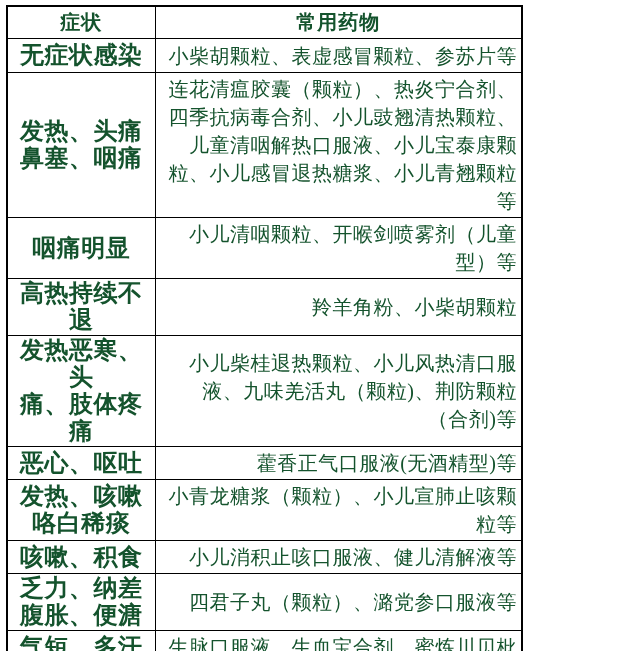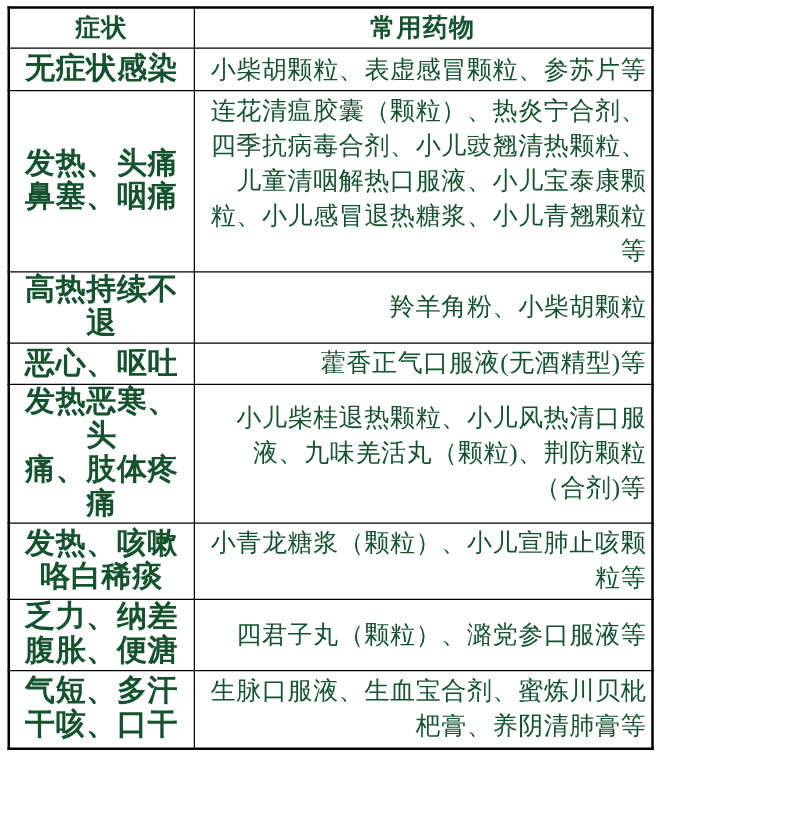--- a/index.html
+++ b/index.html
@@ -68,37 +68,45 @@
       </tr>
       <tr style="height:34px">
         <td class="sym">无症状感染</td>
         <td class="med">小柴胡颗粒、表虚感冒颗粒、参苏片等</td>
       </tr>
       <tr style="height:112px">
         <td class="sym">发热、头痛
 鼻塞、咽痛</td>
         <td class="med">连花清瘟胶囊（颗粒）、热炎宁合剂、四季抗病毒合剂、小儿豉翘清热颗粒、儿童清咽解热口服液、小儿宝泰康颗粒、小儿感冒退热糖浆、小儿青翘颗粒等</td>
       </tr>
+      <tr style="height:31px">
+        <td class="sym">咽痛明显</td>
+        <td class="med">小儿清咽颗粒、开喉剑喷雾剂（儿童型）等</td>
+      </tr>
       <tr style="height:30px">
         <td class="sym">高热持续不退</td>
         <td class="med">羚羊角粉、小柴胡颗粒</td>
-      </tr>
-      <tr style="height:32px">
-        <td class="sym">恶心、呕吐</td>
-        <td class="med">藿香正气口服液(无酒精型)等</td>
       </tr>
       <tr style="height:54px">
         <td class="sym">发热恶寒、头
 痛、肢体疼痛</td>
         <td class="med">小儿柴桂退热颗粒、小儿风热清口服液、九味羌活丸（颗粒)、荆防颗粒（合剂)等</td>
       </tr>
+      <tr style="height:32px">
+        <td class="sym">恶心、呕吐</td>
+        <td class="med">藿香正气口服液(无酒精型)等</td>
+      </tr>
       <tr style="height:49px">
         <td class="sym">发热、咳嗽
 咯白稀痰</td>
         <td class="med">小青龙糖浆（颗粒）、小儿宣肺止咳颗粒等</td>
+      </tr>
+      <tr style="height:33px">
+        <td class="sym">咳嗽、积食</td>
+        <td class="med">小儿消积止咳口服液、健儿清解液等</td>
       </tr>
       <tr style="height:53px">
         <td class="sym">乏力、纳差
 腹胀、便溏</td>
         <td class="med">四君子丸（颗粒）、潞党参口服液等</td>
       </tr>
       <tr style="height:62px">
         <td class="sym">气短、多汗
 干咳、口干</td>
         <td class="med">生脉口服液、生血宝合剂、蜜炼川贝枇杷膏、养阴清肺膏等</td>

